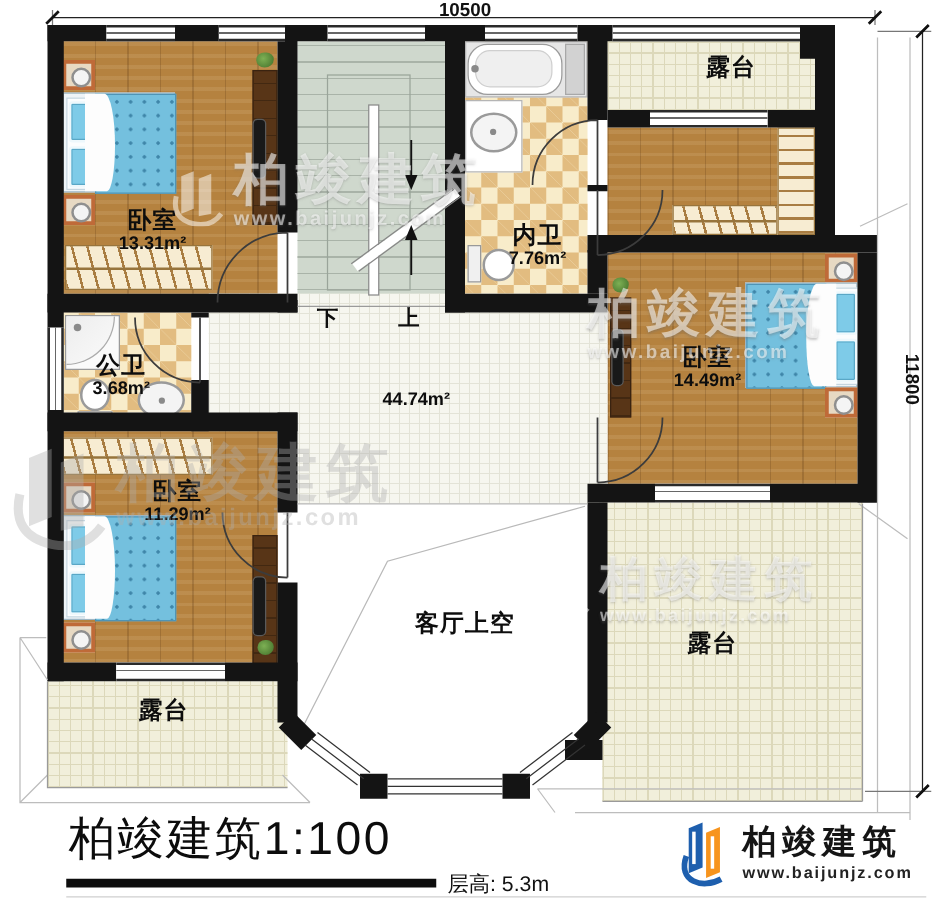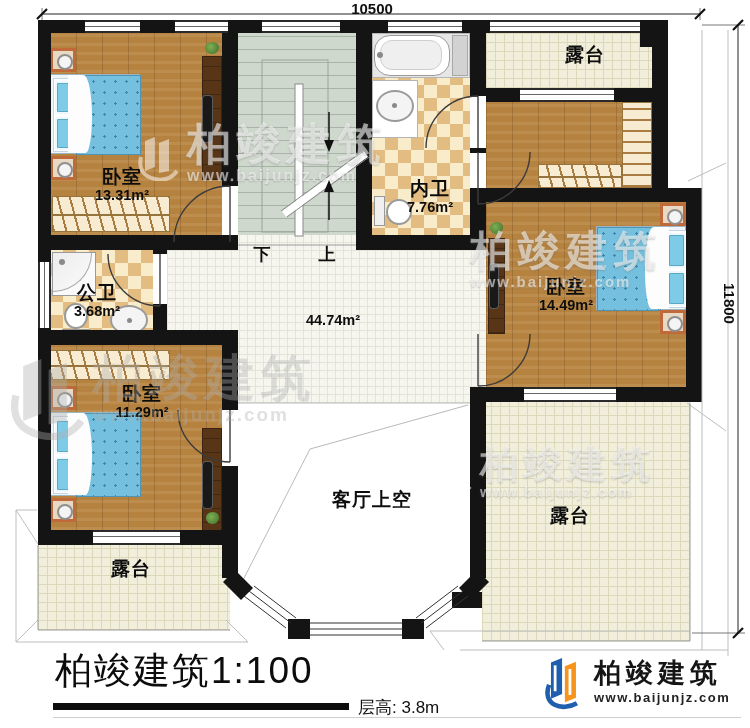--- a/index.html
+++ b/index.html
@@ -347,21 +347,21 @@
       </div>
   </div>
 
   <div class="tb-title">
     <span>柏竣建筑</span><span>1:100</span>
   </div>
   <div class="tb-bar"></div>
   <div class="tb-thin"></div>
   <div class="tb-info" style="left:358px;top:696px;">
     <span>层高:</span>
-    <span>3.8m</span>
+    <span>5.3m</span>
   </div>
   <div class="logo">
     <svg width="50" height="60" viewBox="0 0 54 62">
       <path d="M12 34 C4 56 26 63 42 54" stroke="#1e5fae" stroke-width="5" fill="none"></path>
       <polygon points="14,10 26,5 26,44 14,49" fill="#1e5fae"></polygon>
       <rect x="17" y="13" width="3" height="28" fill="#ffffff"></rect>
       <polygon points="29,14 41,9 41,48 29,53" fill="#f7941d"></polygon>
       <rect x="33" y="17" width="3" height="28" fill="#ffffff"></rect>
     </svg>
     <div class="logo-text">

